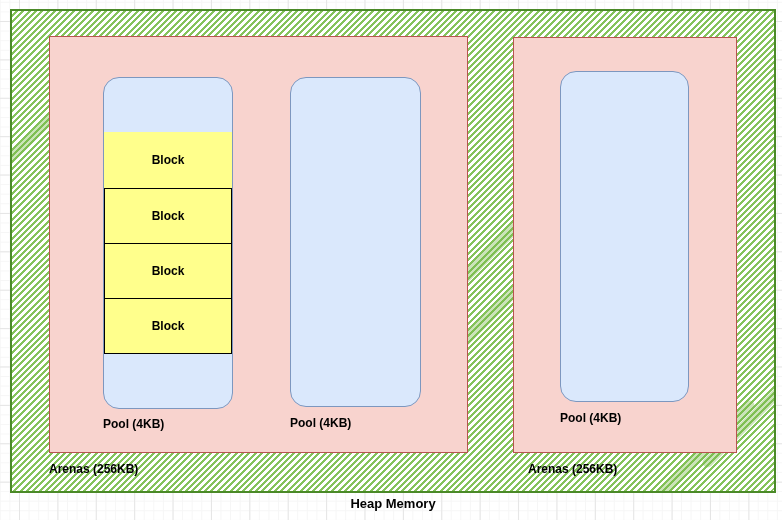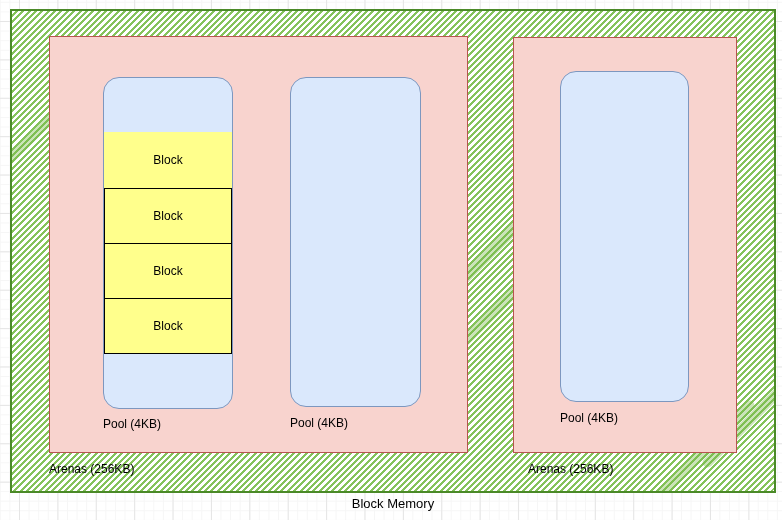--- a/index.html
+++ b/index.html
@@ -8,21 +8,21 @@
     font-family: "Liberation Sans", sans-serif; color: #000;
     background-color: #ffffff;
     background-image:
       linear-gradient(to right, #e5e5e5 1px, transparent 1px),
       linear-gradient(to bottom, #e5e5e5 1px, transparent 1px),
       linear-gradient(to right, #f6f6f6 1px, transparent 1px),
       linear-gradient(to bottom, #f6f6f6 1px, transparent 1px);
     background-size: 38.4px 38.4px, 38.4px 38.4px, 9.6px 9.6px, 9.6px 9.6px;
     background-position: 19px 0, 0 21px, 19px 0, 0 21px;
   }
-  .abs { position: absolute; box-sizing: border-box; }
+  .abs { position: absolute; box-sizing: border-box; font-weight: bold; }
 
   
   .heap {
     left: 10px; top: 9px; width: 766px; height: 484px;
     border: 2px solid #4b8a28;
     background-color: #ffffff;
     background-image: repeating-linear-gradient(135deg,
       rgba(255,255,255,0) 0px, rgba(255,255,255,0) 2.4px,
       #85c35b 2.4px, #85c35b 4.5px);
     overflow: hidden;
@@ -116,13 +116,13 @@
 
     <div class="abs pool pool-3"></div>
     <div class="shape-label pool-3-label">Pool (4KB)</div>
   </div>
 
   <div class="shape-label arena-1-label">Arenas (256KB)</div>
   <div class="shape-label arena-2-label">Arenas (256KB)</div>
 
 </div>
 
-<div class="abs heap-label">Block Memory</div>
+<div class="abs heap-label">Heap Memory</div>
 
 </body></html>

